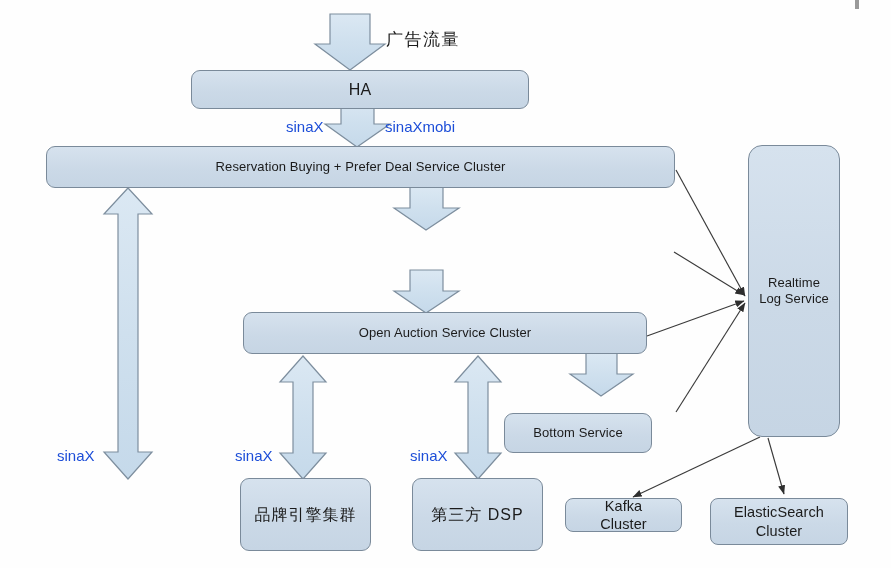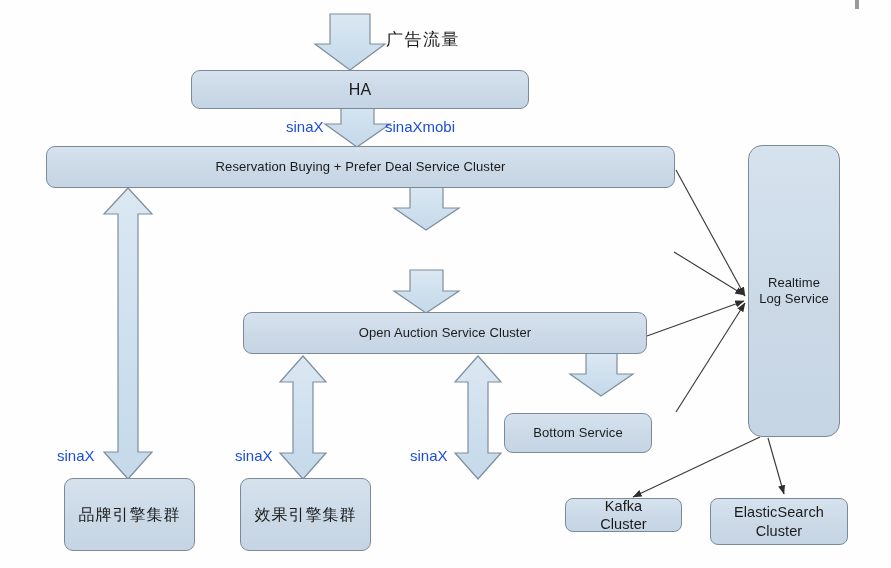--- a/index.html
+++ b/index.html
@@ -154,28 +154,28 @@
   </div>
 
   <div class="node tall" style="left:748px; top:145px; width:92px; height:292px;">
     <span style="display:block; width:72px;">Realtime Log Service</span>
   </div>
 
   <div class="tag" style="left:57px; top:447px;">sinaX</div>
   <div class="tag" style="left:235px; top:447px;">sinaX</div>
   <div class="tag" style="left:410px; top:447px;">sinaX</div>
 
-  <div class="node cn" style="left:64px; top:478px; width:131px; height:73px;">
+
+  <div class="node cn" style="left:240px; top:478px; width:131px; height:73px;">
     <span>品牌引擎集群</span>
   </div>
 
-  <div class="node cn" style="left:240px; top:478px; width:131px; height:73px;">
-    <span>效果引擎集群</span>
+  <div class="node cn" style="left:412px; top:478px; width:131px; height:73px;">
+    <span>第三方 DSP</span>
   </div>
-
 
   <div class="node small" style="left:565px; top:498px; width:117px; height:34px;">
     <span style="display:block; width:70px;">Kafka Cluster</span>
   </div>
 
   <div class="node small" style="left:710px; top:498px; width:138px; height:47px;">
     <span style="display:block; width:116px;text-align:center;">ElasticSearch Cluster</span>
   </div>
 
   <div class="speck" style="left:855px; top:0px;"></div>

